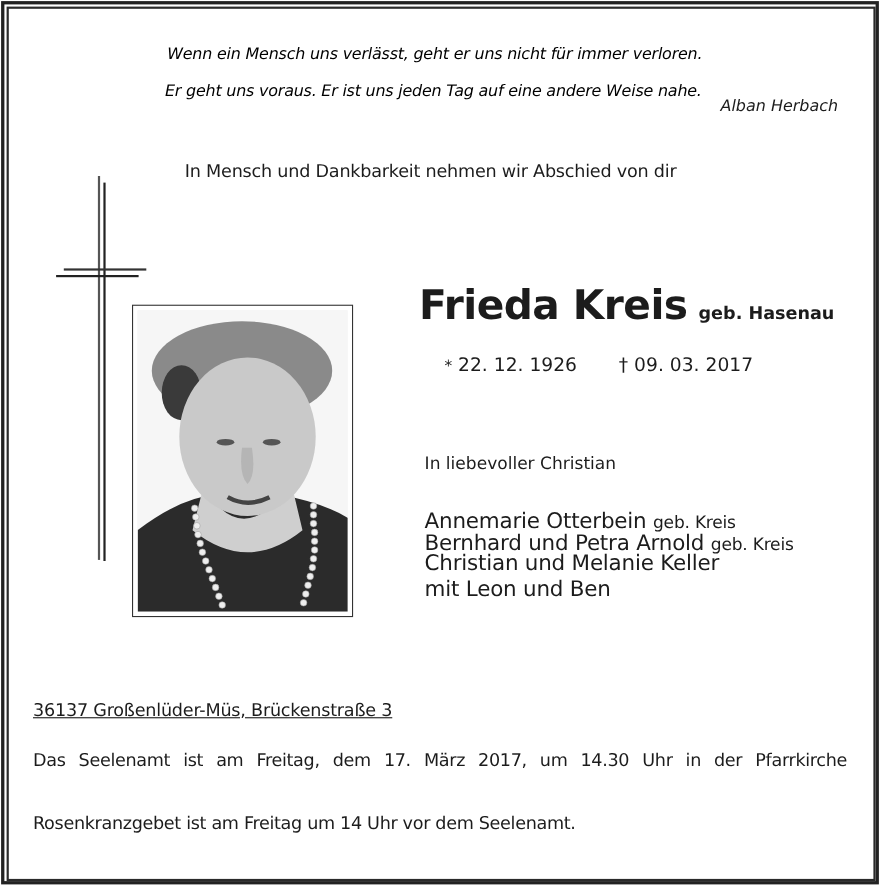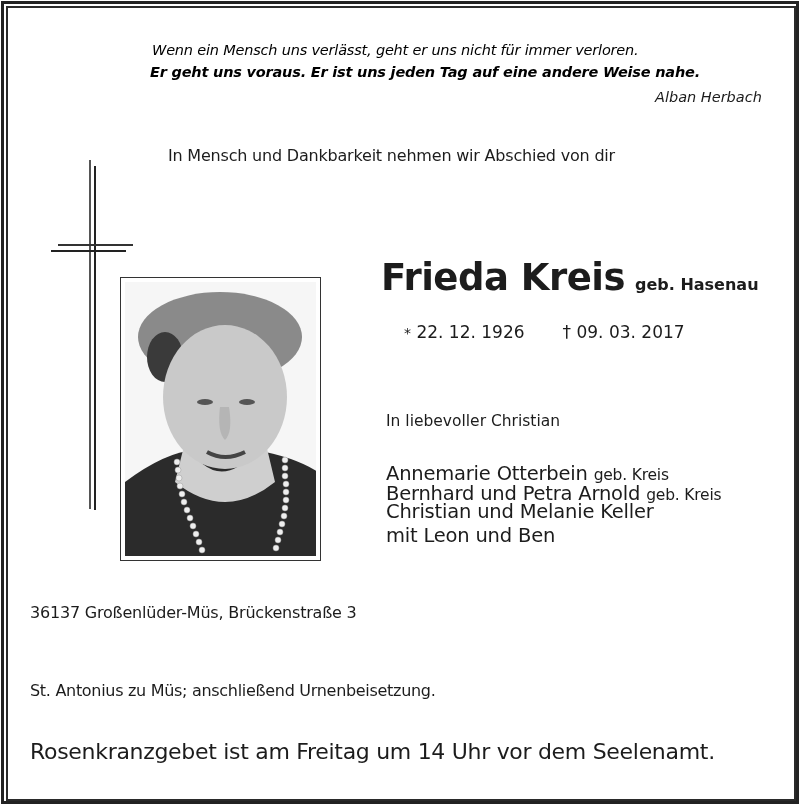--- a/index.html
+++ b/index.html
@@ -5,46 +5,46 @@
     html, body { margin: 0; padding: 0; background: #ffffff; }
     body { width: 800px; height: 805px; position: relative; overflow: hidden;
       font-family: "DejaVu Sans", "Liberation Sans", sans-serif; color: #1c1c1c; }
     .frame-outer { position: absolute; left: 1px; top: 1px; width: 792px; height: 797px;
       border: 3px solid #222; box-sizing: content-box; }
     .frame-inner { position: absolute; left: 6px; top: 6px; width: 786px; height: 791px;
       border: 2px solid #2a2a2a; box-sizing: content-box; }
     .abs { position: absolute; white-space: nowrap; }
     .quote { font-style: italic; font-size: 14.5px; color: #000000; letter-spacing: -0.2px; }
     .q1 { left: 152px; top: 42px; }
-    .q2 { left: 150px; top: 64px; font-weight: bold; }
+    .q2 { left: 150px; top: 75px; }
     .author { left: 655px; top: 89px; font-style: italic; font-size: 14.5px; }
     .intro { left: 168px; top: 146px; font-size: 16px; letter-spacing: -0.2px; }
     
     .cross-v1 { position: absolute; left: 89px; top: 160px; width: 2px; height: 349px; background: #555; }
     .cross-v2 { position: absolute; left: 94px; top: 166px; width: 2px; height: 344px; background: #222; }
     .cross-h1 { position: absolute; left: 58px; top: 244px; width: 75px; height: 2px; background: #333; }
     .cross-h2 { position: absolute; left: 51px; top: 250px; width: 75px; height: 2px; background: #222; }
     
     .photo-frame { position: absolute; left: 120px; top: 277px; width: 201px; height: 284px;
       border: 1px solid #333; background: #fff; box-sizing: border-box; }
     .photo { position: absolute; left: 4px; top: 4px; right: 4px; bottom: 4px; overflow: hidden; background: #f4f4f4; }
     .name { left: 381px; top: 256px; font-size: 37px; letter-spacing: -0.5px; color: #1c1c1c; font-weight: bold; }
     .maiden { font-size: 16px; margin-left: 10px; letter-spacing: 0; }
     .dates { left: 380px; top: 322px; font-size: 17px; margin-left: 24px; }
     .dates .gap { display: inline-block; width: 38px; }
     .sym { font-size: 14px; }
     .memory { left: 386px; top: 412px; font-size: 15.5px; }
     .fam { left: 386px; font-size: 19.5px; letter-spacing: -0.2px; }
     .fam .geb { font-size: 15.5px; }
     .f1 { top: 450px; margin-top: 12px; } .f2 { top: 482px; } .f3 { top: 488px; margin-top: 12px; } .f4 { top: 524px; }
-    .addr { left: 30px; top: 603px; font-size: 16px; letter-spacing: -0.2px; }
+    .addr { left: 30px; top: 636px; font-size: 16px; letter-spacing: -0.2px; text-decoration: underline; }
     .para { left: 30px; top: 680px; width: 740px; font-size: 16px; line-height: 21px; text-align: justify; white-space: normal; letter-spacing: -0.3px; }
     .para .l1 { display: block; text-align: justify; text-align-last: justify; }
     .para .l2 { display: block; }
-    .rosary { left: 30px; top: 739px; font-size: 22px; letter-spacing: -0.3px; text-align: right; }
+    .rosary { left: 30px; top: 739px; font-size: 16px; letter-spacing: -0.3px; text-align: right; }
   </style>
 </head>
 <body>
 
 <div class="frame-outer"></div>
 <div class="frame-inner"></div>
 
 <div class="abs quote q1">Wenn ein Mensch uns verlässt, geht er uns nicht für immer verloren.</div>
 <div class="abs quote q2">Er geht uns voraus. Er ist uns jeden Tag auf eine andere Weise nahe.</div>
 <div class="abs author">Alban Herbach</div>
@@ -129,16 +129,16 @@
 <div class="abs fam f3">
   <span>Christian und Melanie Keller</span>
 </div>
 <div class="abs fam f4">
   <span>mit Leon und Ben</span>
 </div>
 
 <div class="abs addr">36137 Großenlüder-Müs, Brückenstraße 3</div>
 
 <div class="abs para">
-  <span class="l2">St. Antonius zu Müs; anschließend Urnenbeisetzung.</span>
+  <span class="l1">Das Seelenamt ist am Freitag, dem 17. März 2017, um 14.30 Uhr in der Pfarrkirche</span>
 </div>
 
 <div class="abs rosary">Rosenkranzgebet ist am Freitag um 14 Uhr vor dem Seelenamt.</div>
 
 </body></html>

